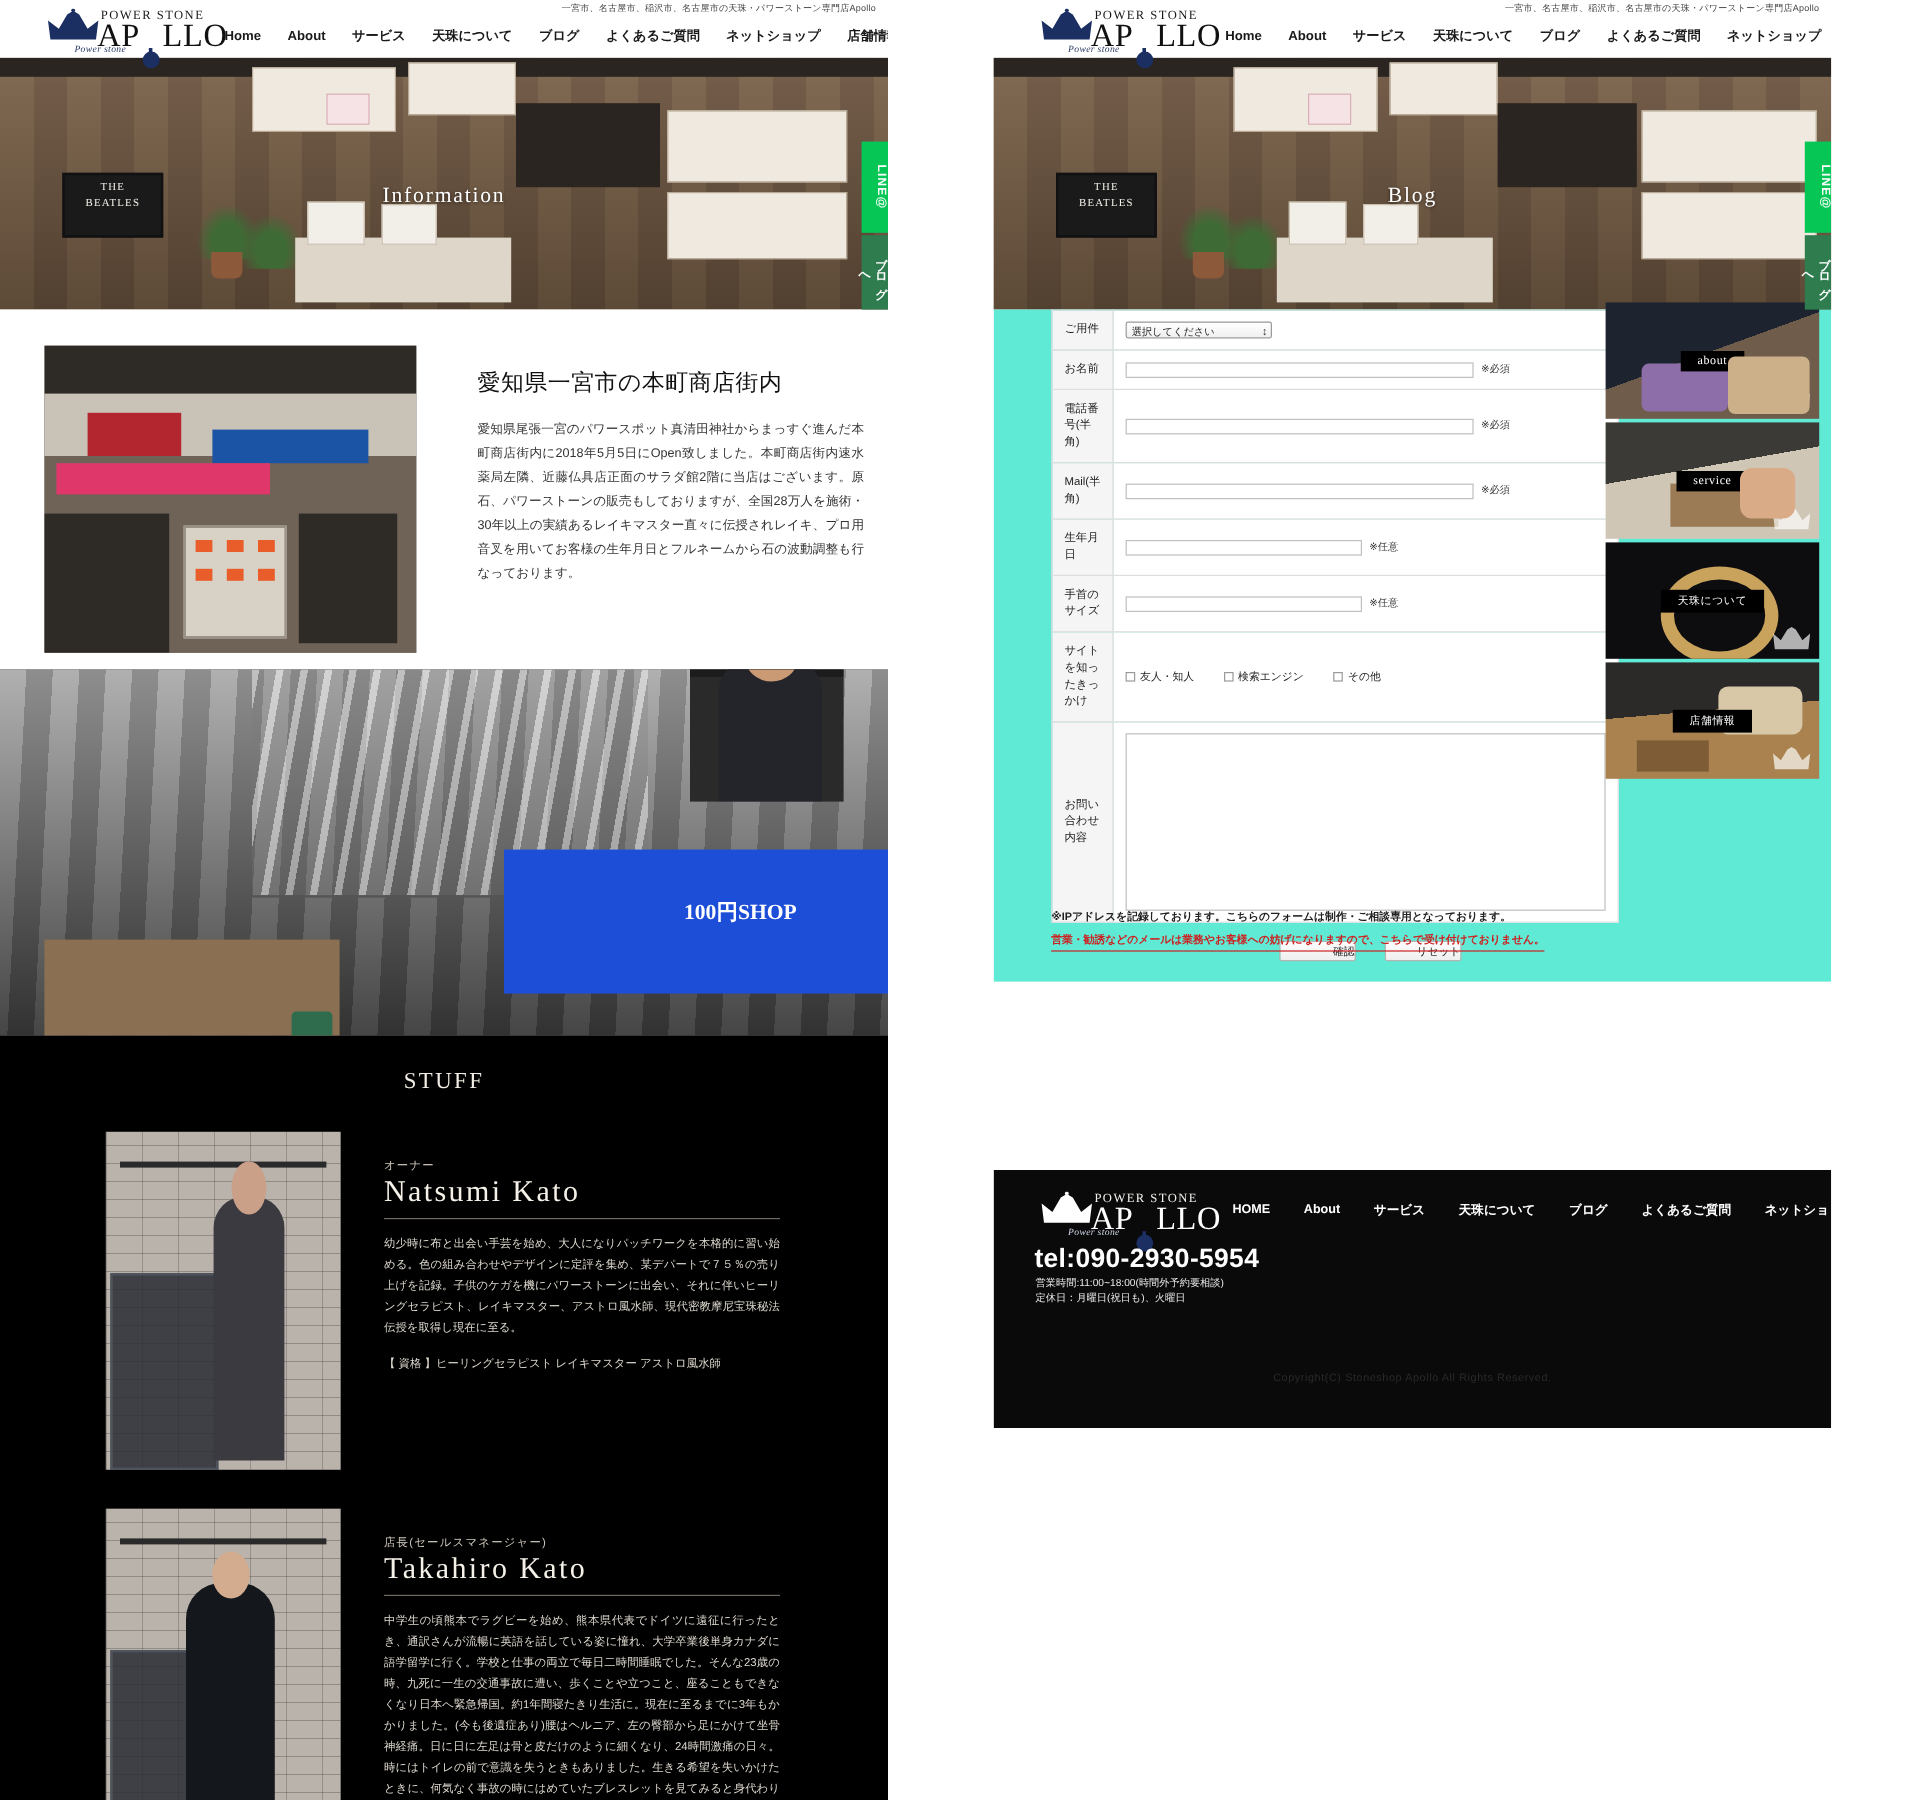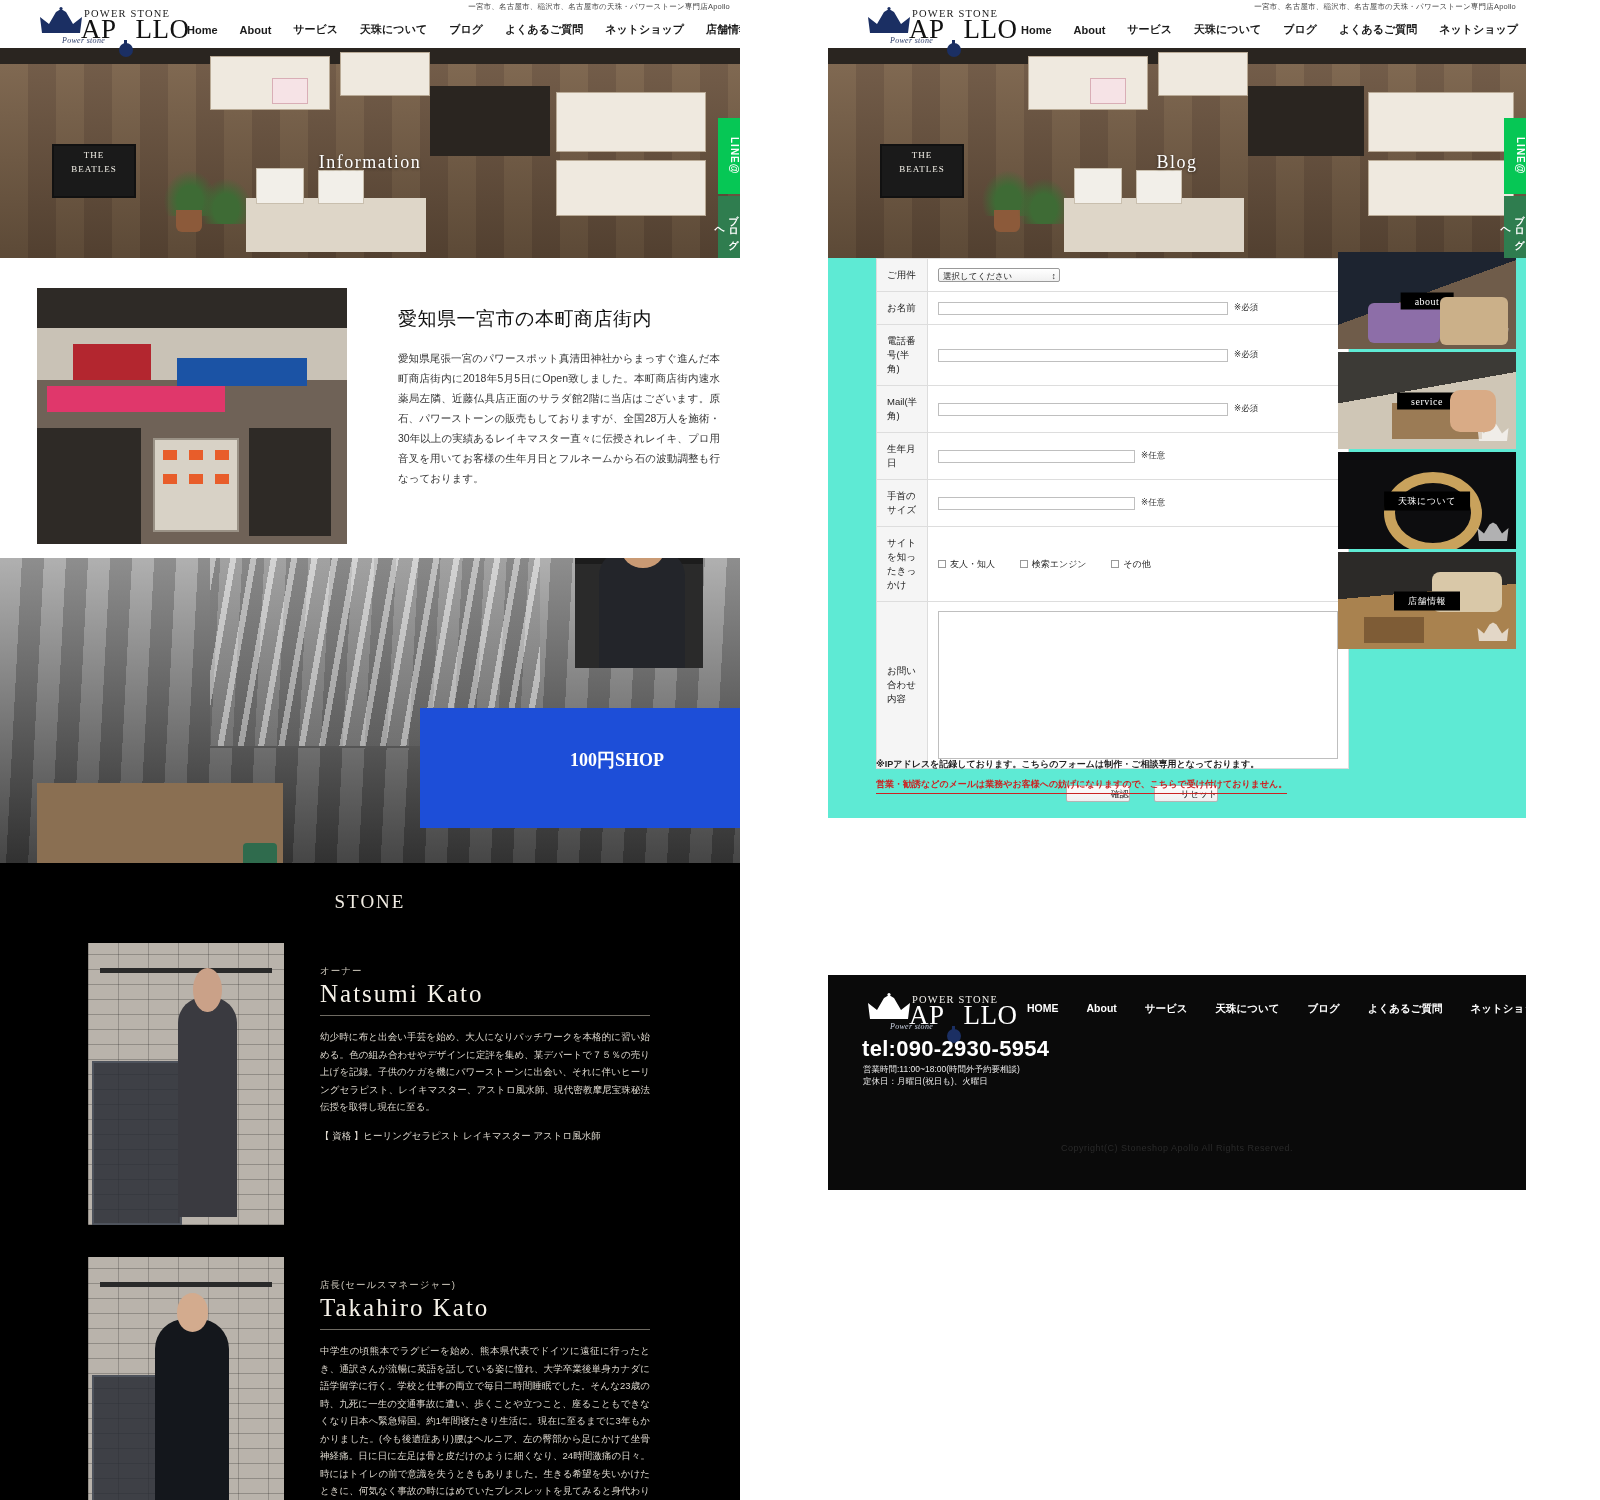--- a/index.html
+++ b/index.html
@@ -370,21 +370,21 @@
         <div style="position:absolute;left:46px;top:20px;width:44px;height:40px;background:#c99a74;border-radius:50%;"></div>
 
       </div>
       <div class="tray-photo">
 
         <div style="position:absolute;left:206px;top:60px;width:34px;height:44px;background:#2f6b4d;border-radius:4px 4px 0 0;"></div>
       </div>
     </div>
 
     <div class="stuff">
-      <div class="stuff-h">STONE</div>
+      <div class="stuff-h">STUFF</div>
 
       <div class="staff">
         <div class="staff-photo">
           <div class="brick">
               <div class="rail"></div>
               <div class="case"></div>
               <div class="person-f"></div>
             </div>
         </div>
         <div class="staff-txt">

